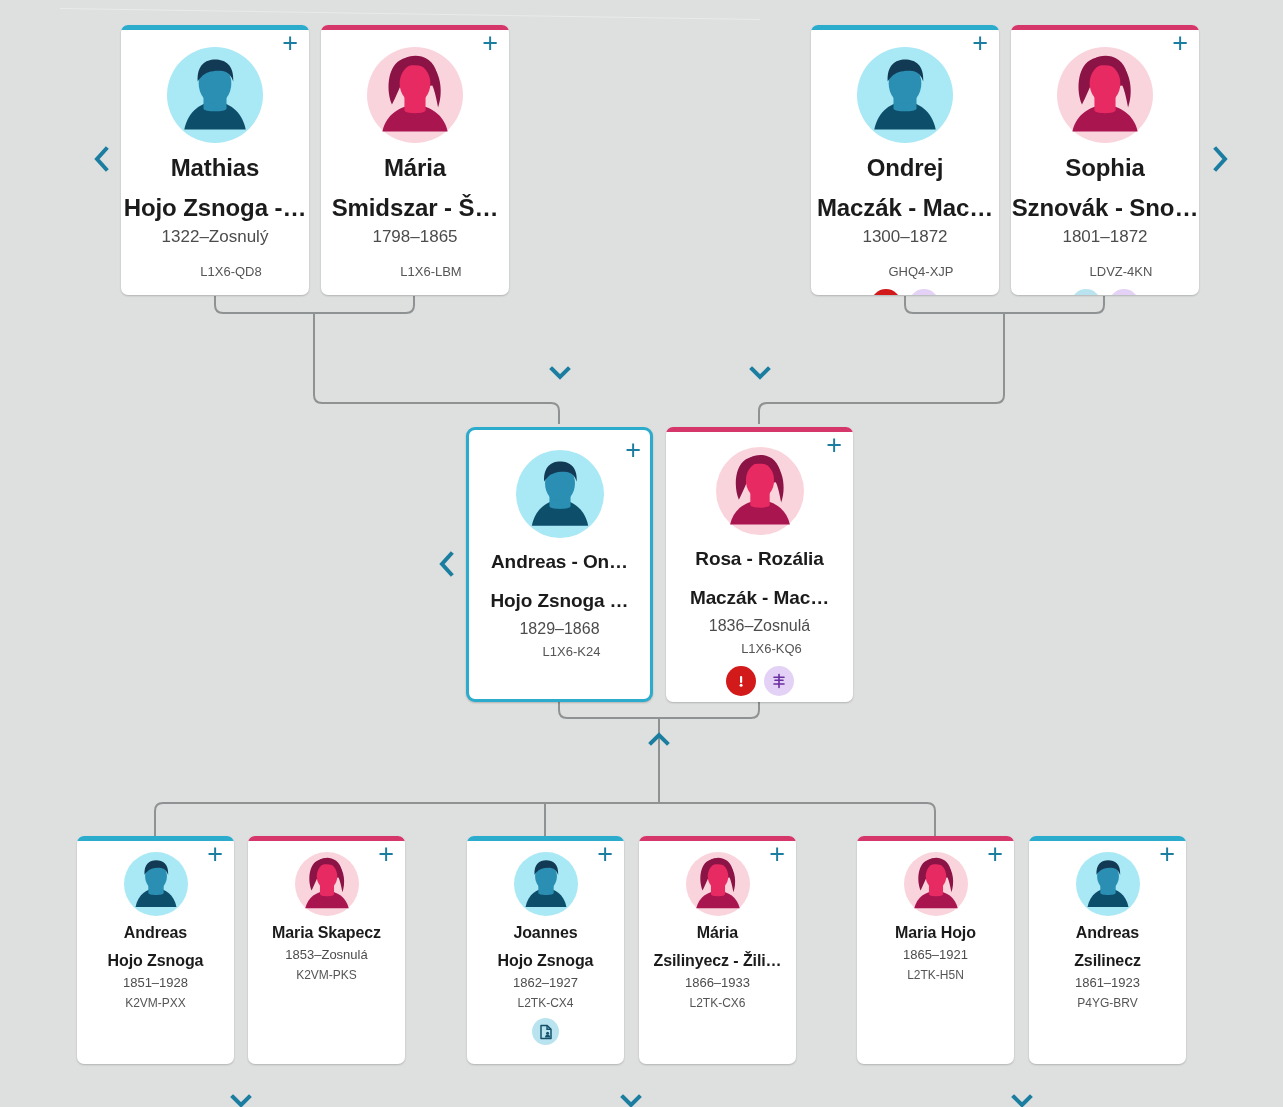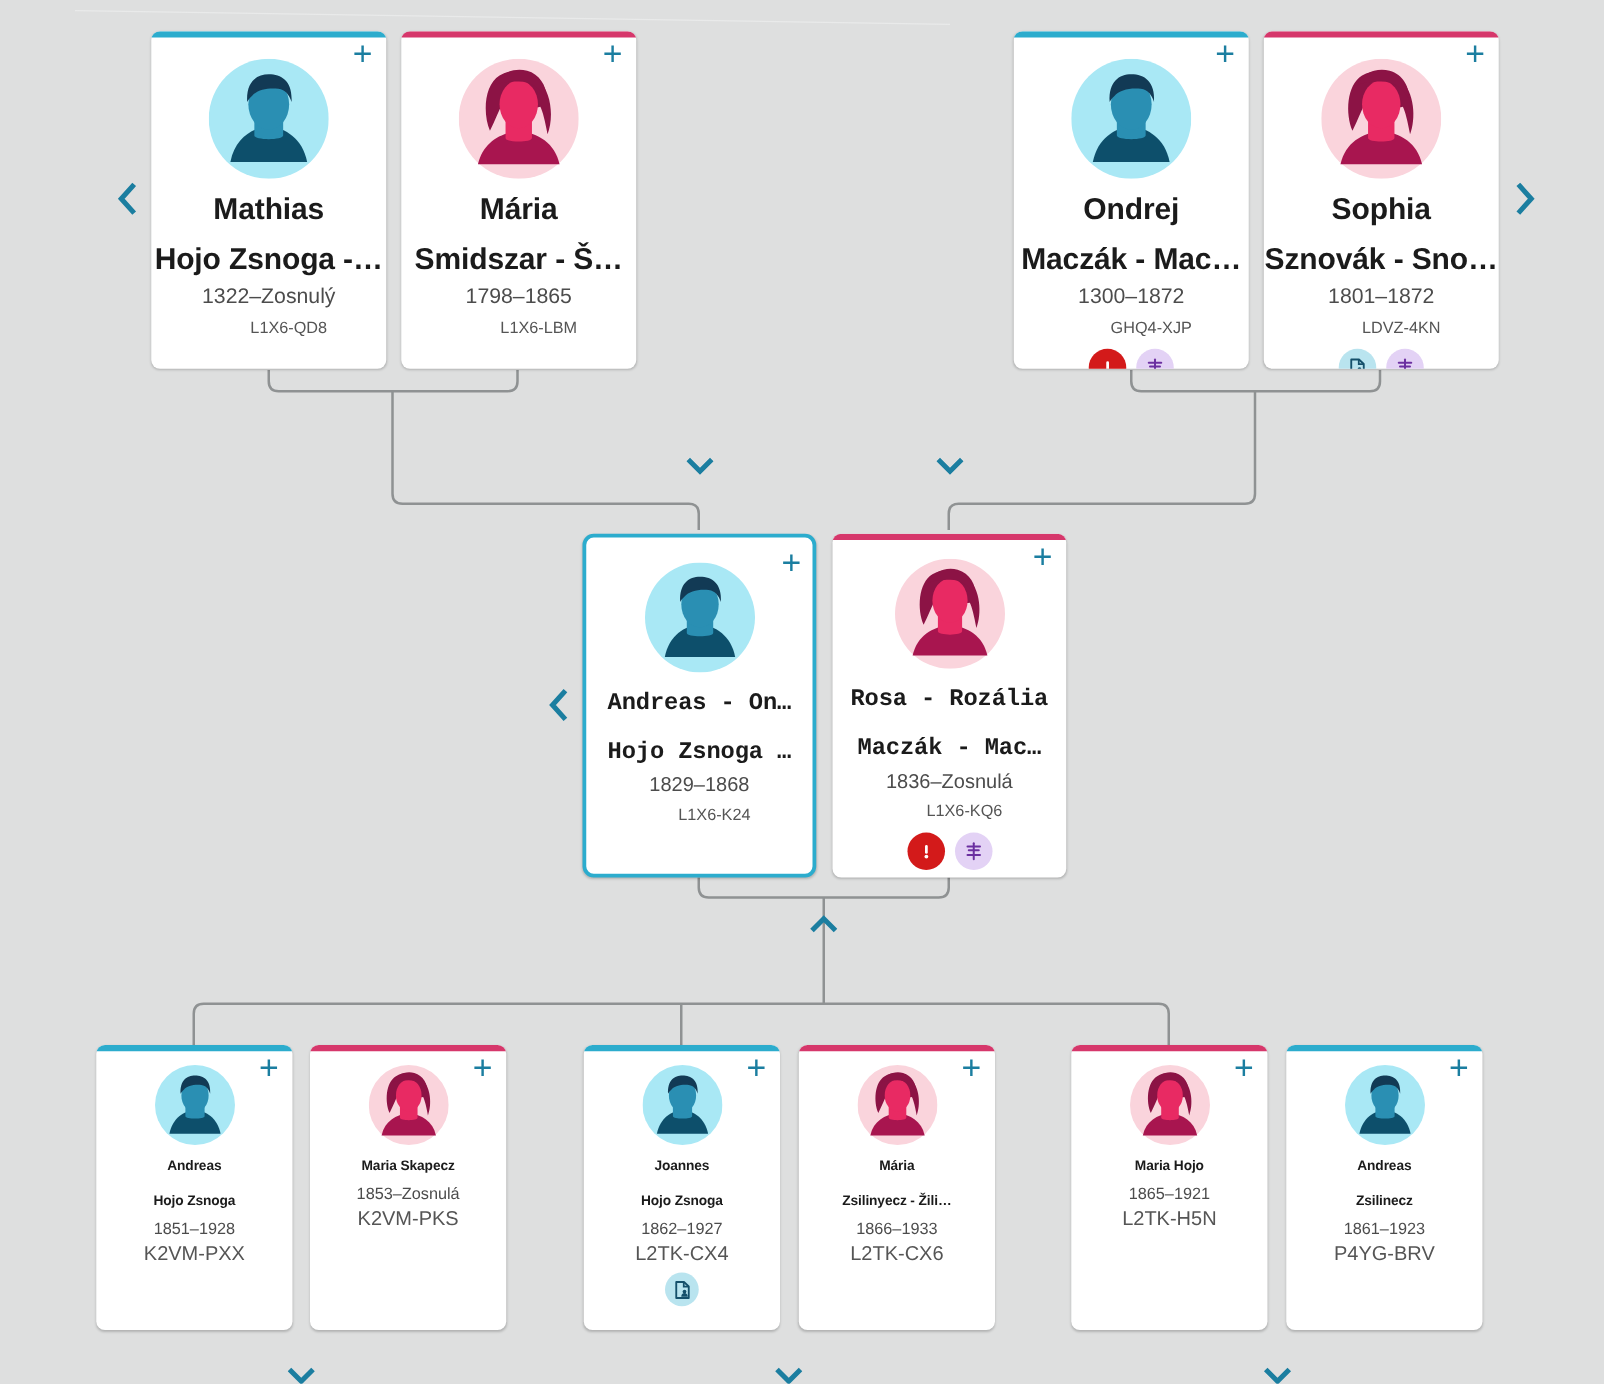--- a/index.html
+++ b/index.html
@@ -60,31 +60,31 @@
     color: #1b1b1b;
     letter-spacing: -0.1px;
   }
   .yrs  { text-align: center; color: #4c4c4c; }
   .pid  { text-align: center; color: #555; }
 
   
   .size-lg .avatar { width: 96px; height: 96px; margin-top: 22px; }
   .size-lg .nm   { font-size: 24px; line-height: 30px; margin-top: 10px; }
   .size-lg .yrs  { font-size: 17px; line-height: 22px; margin-top: 3px; }
-  .size-lg .pid  { font-size: 13px; line-height: 18px; margin-top: 5px; padding-left: 32px; }
+  .size-lg .pid  { font-size: 13px; line-height: 18px; margin-top: 15px; padding-left: 32px; }
 
   .size-md .avatar { width: 88px; height: 88px; margin-top: 20px; }
-  .size-md .nm   { font-size: 19px; line-height: 30px; margin-top: 9px; font-family: Liberation Mono, monospace; }
+  .size-md .nm   { font-size: 19px; line-height: 30px; margin-top: 9px; }
   .size-md .yrs  { font-size: 16px; line-height: 21px; margin-top: 2px; }
   .size-md .pid  { font-size: 13px; line-height: 18px; margin-top: 4px; margin-left: 24px; }
 
   .size-sm .avatar { width: 64px; height: 64px; margin-top: 16px; }
-  .size-sm .nm   { font-size: 11px; line-height: 22px; margin-top: 6px; }
+  .size-sm .nm   { font-size: 16px; line-height: 22px; margin-top: 6px; }
   .size-sm .yrs  { font-size: 13px; line-height: 17px; margin-top: 2px; }
-  .size-sm .pid  { font-size: 16px; line-height: 17px; margin-top: 4px; }
+  .size-sm .pid  { font-size: 12px; line-height: 17px; margin-top: 4px; }
 
   
   .badges { display: flex; justify-content: center; gap: 8px; margin-top: 8px; }
   .size-sm .badges { margin-top: 6px; gap: 6px; }
   .badge {
     width: 30px; height: 30px; border-radius: 50%;
     display: flex; align-items: center; justify-content: center;
     cursor: pointer; flex: 0 0 auto;
   }
   .size-sm .badge { width: 27px; height: 27px; }

